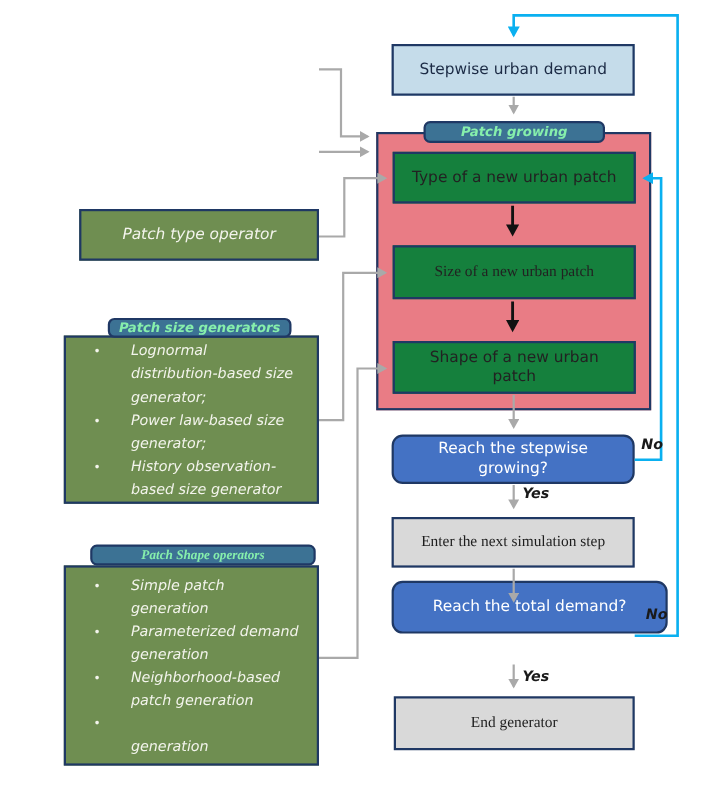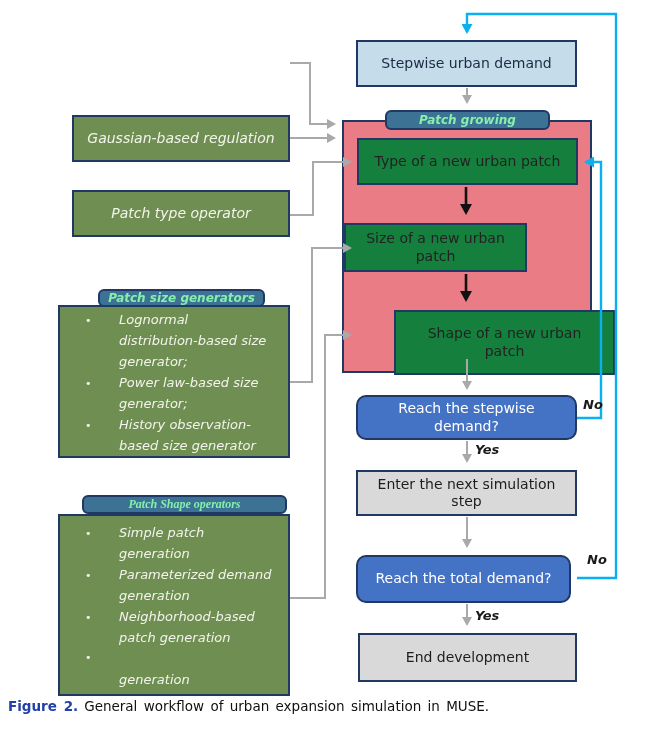--- a/index.html
+++ b/index.html
@@ -10,21 +10,21 @@
   .box{display:flex;align-items:center;justify-content:center;text-align:center;
        border:2px solid #1f3864;line-height:1.25;}
   .lightblue{background:#c5dcea;color:#1c2b45;font-size:14px;}
   .olive{background:#6f8e51;color:#f3f4ec;font-style:italic;font-size:14px;}
   .pill{background:#3c7294;color:#86efac;font-style:italic;font-weight:bold;
         font-size:12px;border:2px solid #1f3864;border-radius:6px;
         display:flex;align-items:center;justify-content:center;z-index:6;}
   .redwrap{background:#e97c85;border:2px solid #1f3864;z-index:1;}
   .palegreen{background:#15803d;color:#222222;font-size:14px;z-index:2;}
   .decision{background:#4472c4;color:#ffffff;font-size:14px;border-radius:10px;z-index:2;}
-  .graybox{background:#d9d9d9;color:#1d1d1d;font-size:14px;z-index:2;}
+  .graybox{background:#d9d9d9;color:#1d1d1d;font-size:14px;z-index:2;font-family:Liberation Serif, serif;}
   .listbox{background:#6f8e51;border:2px solid #1f3864;color:#f3f4ec;
            font-style:italic;font-size:13px;z-index:2;}
   .list-line{display:flex;align-items:baseline;height:21px;white-space:nowrap;}
   .bullet{display:inline-block;width:34px;flex:0 0 34px;text-align:left;
           font-size:11px;font-style:normal;}
   .flowlabel{font-size:13px;font-weight:bold;font-style:italic;color:#1a1a1a;z-index:6;}
   .svglayer{position:absolute;left:0;top:0;z-index:5;pointer-events:none;}
   .caption{font-size:13.5px;color:#111111;word-spacing:2px;z-index:2;}
   .caption .figlabel{color:#2140a8;font-weight:bold;margin-right:6px;}
   .wrapnarrow{display:inline-block;}
@@ -65,23 +65,20 @@
       <path d="M466 274 V299" marker-end="url(#m-black)"></path>
     </g>
 
     <g stroke="#0ab0f0" stroke-width="2.4" fill="none">
       <path d="M577 418 H601 V162 H586" marker-end="url(#m-cyan)"></path>
       <path d="M577 578 H616 V14 H467 V32" marker-end="url(#m-cyan)"></path>
     </g>
   </svg>
 
 
-  <div class="abs box olive" style="left:72px;top:115px;width:218px;height:47px;">
-    <span>Gaussian-based regulation</span>
-  </div>
 
   <div class="abs pill" style="left:98px;top:289px;width:167px;height:18px;">
     <span>Patch size generators</span>
   </div>
 
   <div class="abs box olive" style="left:72px;top:190px;width:218px;height:47px;">
     <span>Patch type operator</span>
   </div>
   <div class="abs listbox" style="left:58px;top:305px;width:232px;height:153px;padding:5px 0 0 25px;">
     <div>
@@ -177,46 +174,43 @@
   <div class="abs redwrap" style="left:342px;top:120px;width:250px;height:253px;"></div>
 
   <div class="abs pill" style="left:385px;top:110px;width:165px;height:20px;">
     <span>Patch growing</span>
   </div>
 
   <div class="abs box palegreen" style="left:357px;top:138px;width:221px;height:47px;">
     <span>Type of a new urban patch</span>
   </div>
 
-  <div class="abs box palegreen" style="left:344px;top:223px;width:183px;height:49px;">
+  <div class="abs box palegreen" style="left:357px;top:223px;width:221px;height:49px;font-family:Liberation Serif, serif;">
     <span>Size of a new urban patch</span>
   </div>
 
-  <div class="abs box palegreen" style="left:357px;top:310px;width:221px;height:65px;margin-left:37px;">
+  <div class="abs box palegreen" style="left:357px;top:310px;width:221px;height:48px;">
     <span class="wrapnarrow" style="max-width:162px;">Shape of a new urban patch</span>
   </div>
 
   <div class="abs box decision" style="left:356px;top:395px;width:221px;height:45px;">
-    <span class="wrapnarrow" style="max-width:155px;">Reach the stepwise demand?</span>
+    <span class="wrapnarrow" style="max-width:155px;">Reach the stepwise growing?</span>
   </div>
 
   <div class="abs box graybox" style="left:356px;top:470px;width:221px;height:46px;">
     <span class="wrapnarrow" style="max-width:190px;">Enter the next simulation step</span>
   </div>
 
-  <div class="abs box decision" style="left:356px;top:555px;width:215px;height:48px;">
+  <div class="abs box decision" style="left:356px;top:528px;width:251px;height:48px;">
     <span>Reach the total demand?</span>
   </div>
 
   <div class="abs box graybox" style="left:358px;top:633px;width:219px;height:49px;">
-    <span>End development</span>
+    <span>End generator</span>
   </div>
 
   <div class="abs flowlabel" style="left:475px;top:442px;">Yes</div>
   <div class="abs flowlabel" style="left:583px;top:397px;">No</div>
   <div class="abs flowlabel" style="left:475px;top:608px;">Yes</div>
   <div class="abs flowlabel" style="left:587px;top:552px;">No</div>
 
-  <div class="abs caption" style="left:8px;top:698px;width:636px;">
-    <span class="figlabel">Figure 2.</span><span>General workflow of urban expansion simulation in MUSE.</span>
-  </div>
 
 </div>
 
 </body></html>

